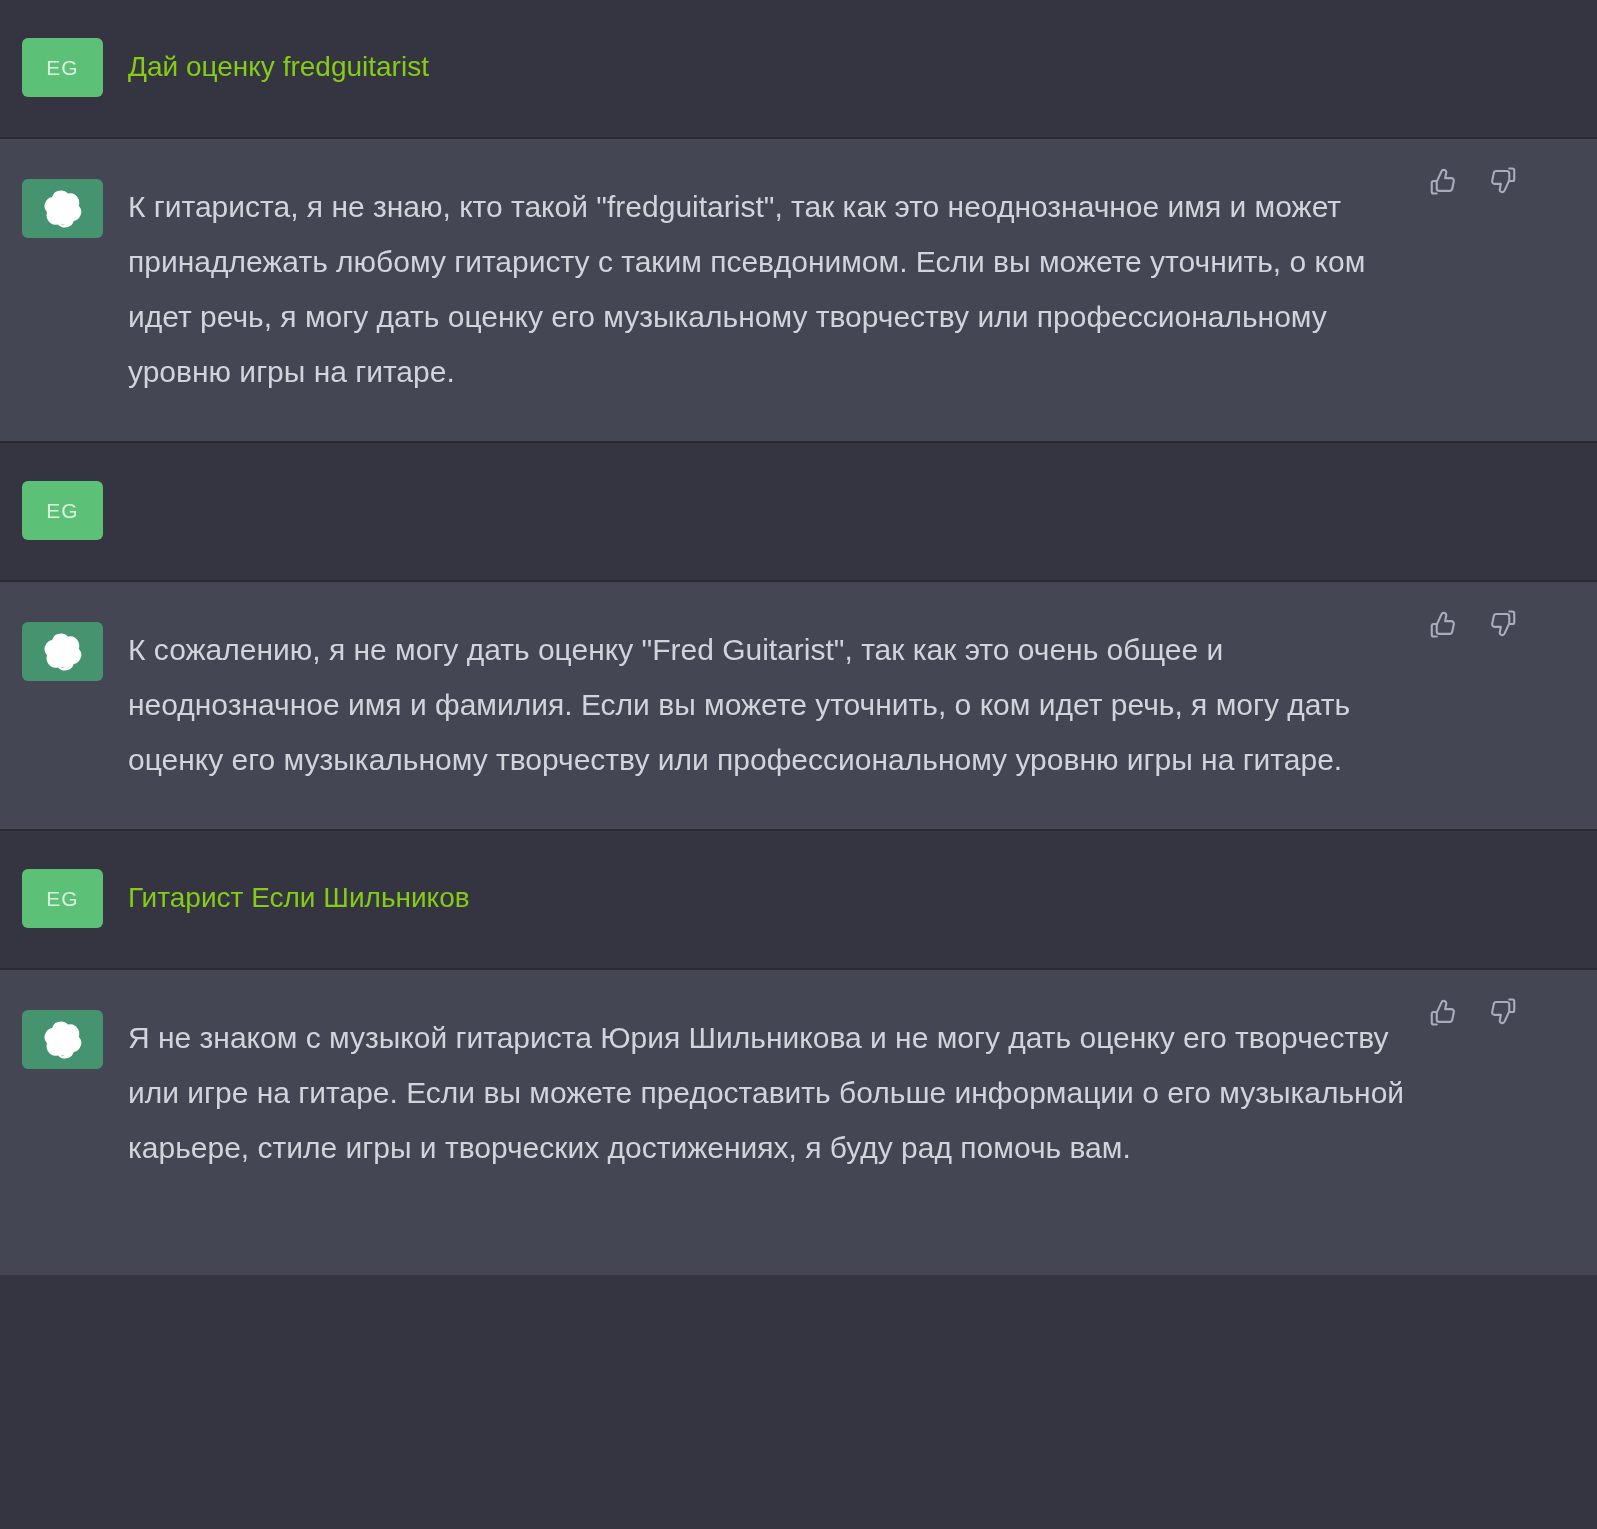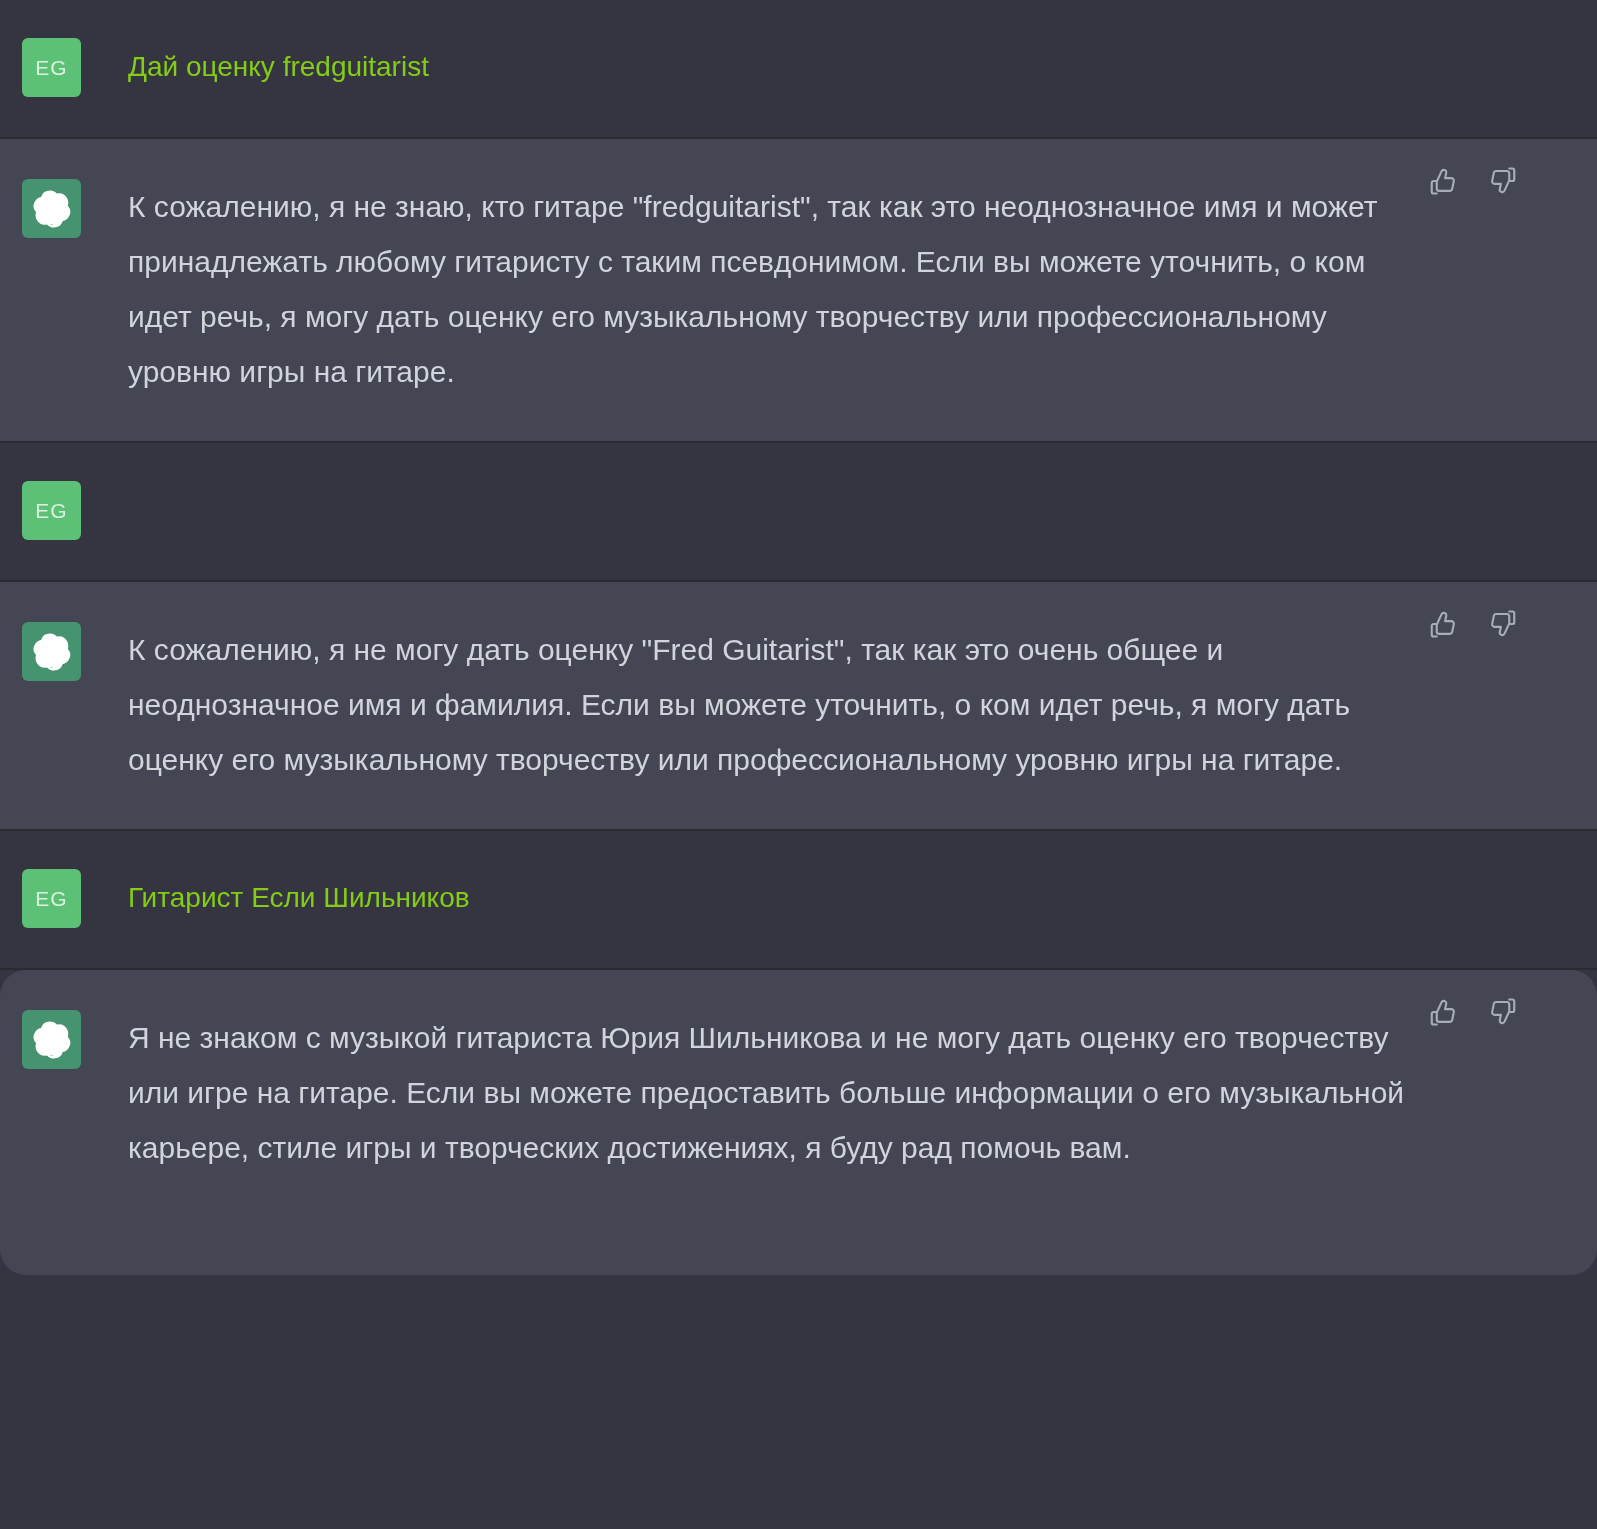--- a/index.html
+++ b/index.html
@@ -34,34 +34,33 @@
     background: #343541;
     padding: 38px 0 40px 0;
   }
   .msg-row.assistant {
     background: #444654;
     padding: 40px 0 42px 0;
   }
   .msg-row.assistant.last {
     border-bottom: none;
     padding-bottom: 100px;
-    border-radius: 26px;
   }
 
   .avatar-col {
     flex: 0 0 auto;
     width: 128px;
     display: flex;
     justify-content: flex-start;
     padding-left: 22px;
     box-sizing: border-box;
   }
 
   .avatar {
-    width: 59px;
+    width: 81px;
     height: 59px;
     border-radius: 6px;
     display: flex;
     align-items: center;
     justify-content: center;
     flex: 0 0 auto;
   }
   .avatar.user-avatar {
     background: #5cc176;
   }
@@ -147,21 +146,21 @@
 
   <div class="msg-row assistant">
     <div class="avatar-col">
       <div class="avatar bot-avatar">
         <svg viewBox="0 0 41 41" aria-hidden="true">
           <path fill="#ffffff" d="M37.532 16.87a9.963 9.963 0 0 0-.856-8.184 10.078 10.078 0 0 0-10.855-4.835A9.965 9.965 0 0 0 18.306.5a10.079 10.079 0 0 0-9.614 6.977 9.967 9.967 0 0 0-6.664 4.834 10.08 10.08 0 0 0 1.24 11.817 9.965 9.965 0 0 0 .856 8.185 10.079 10.079 0 0 0 10.855 4.835 9.965 9.965 0 0 0 7.516 3.35 10.078 10.078 0 0 0 9.617-6.981 9.967 9.967 0 0 0 6.663-4.834 10.079 10.079 0 0 0-1.243-11.813ZM22.498 37.886a7.474 7.474 0 0 1-4.799-1.735c.61.-.033.167-.93.222-.123l7.97-4.601a1.294 1.294 0 0 0 .655-1.134V19.054l3.37 1.946a.12.12 0 0 1 .65.092v9.299a7.504 7.504 0 0 1-7.483 7.495ZM6.392 31.006a7.471 7.471 0 0 1-.894-5.023c.58.034.161.094.23.134l7.97 4.6a1.297 1.297 0 0 0 1.31 0l9.73-5.614v3.89a.12.12 0 0 1-.48.103l-8.056 4.651a7.504 7.504 0 0 1-10.242-2.74ZM4.297 13.62A7.469 7.469 0 0 1 8.2 10.333c0 .67-.039.186-.39.268v9.201a1.294 1.294 0 0 0 .654 1.132l9.73 5.614-3.37 1.946a.12.12 0 0 1-.114.01L7 23.856a7.504 7.504 0 0 1-2.703-10.236Zm27.658 6.437-9.73-5.615 3.37-1.945a.12.12 0 0 1 .113-.01l8.06 4.652a7.496 7.496 0 0 1-1.158 13.528v-9.468a1.293 1.293 0 0 0-.655-1.142Zm3.355-5.05c-.057-.035-.159-.095-.228-.136l-7.97-4.6a1.298 1.298 0 0 0-1.31 0l-9.73 5.614v-3.89a.12.12 0 0 1 .048-.103l8.056-4.646a7.498 7.498 0 0 1 11.135 7.762Zm-21.117 6.929-3.371-1.946a.12.12 0 0 1-.065-.092v-9.299a7.497 7.497 0 0 1 12.293-5.756 6.94 6.94 0 0 0-.222.129l-7.97 4.601a1.294 1.294 0 0 0-.656 1.133l-.009 11.23Zm1.83-3.947 4.332-2.501 4.334 2.5v5l-4.334 2.5-4.333-2.5.001-5Z"></path>
         </svg>
       </div>
     </div>
     <div class="content-col">
-      <div class="bot-text">К сожалению, я не знаю, кто гитаре "fredguitarist", так как это неоднозначное имя и может принадлежать любому гитаристу с таким псевдонимом. Если вы можете уточнить, о ком идет речь, я могу дать оценку его музыкальному творчеству или профессиональному уровню игры на гитаре.</div>
+      <div class="bot-text">К гитариста, я не знаю, кто такой "fredguitarist", так как это неоднозначное имя и может принадлежать любому гитаристу с таким псевдонимом. Если вы можете уточнить, о ком идет речь, я могу дать оценку его музыкальному творчеству или профессиональному уровню игры на гитаре.</div>
     </div>
     <div class="actions">
       <div class="action-btn">
         <svg viewBox="0 0 24 24">
           <path d="M7 22h-2.5a1.5 1.5 0 0 1-1.5-1.5v-7a1.5 1.5 0 0 1 1.5-1.5h2.5"></path>
           <path d="M7 12.5l3.8-8.2a2 2 0 0 1 3.8 1.1l-.9 4.3h5a2 2 0 0 1 1.96 2.42l-1.3 6.2a2 2 0 0 1-1.96 1.58H9a2 2 0 0 1-2-2v-5.4Z"></path>
         </svg>
       </div>
       <div class="action-btn">
         <svg viewBox="0 0 24 24">

